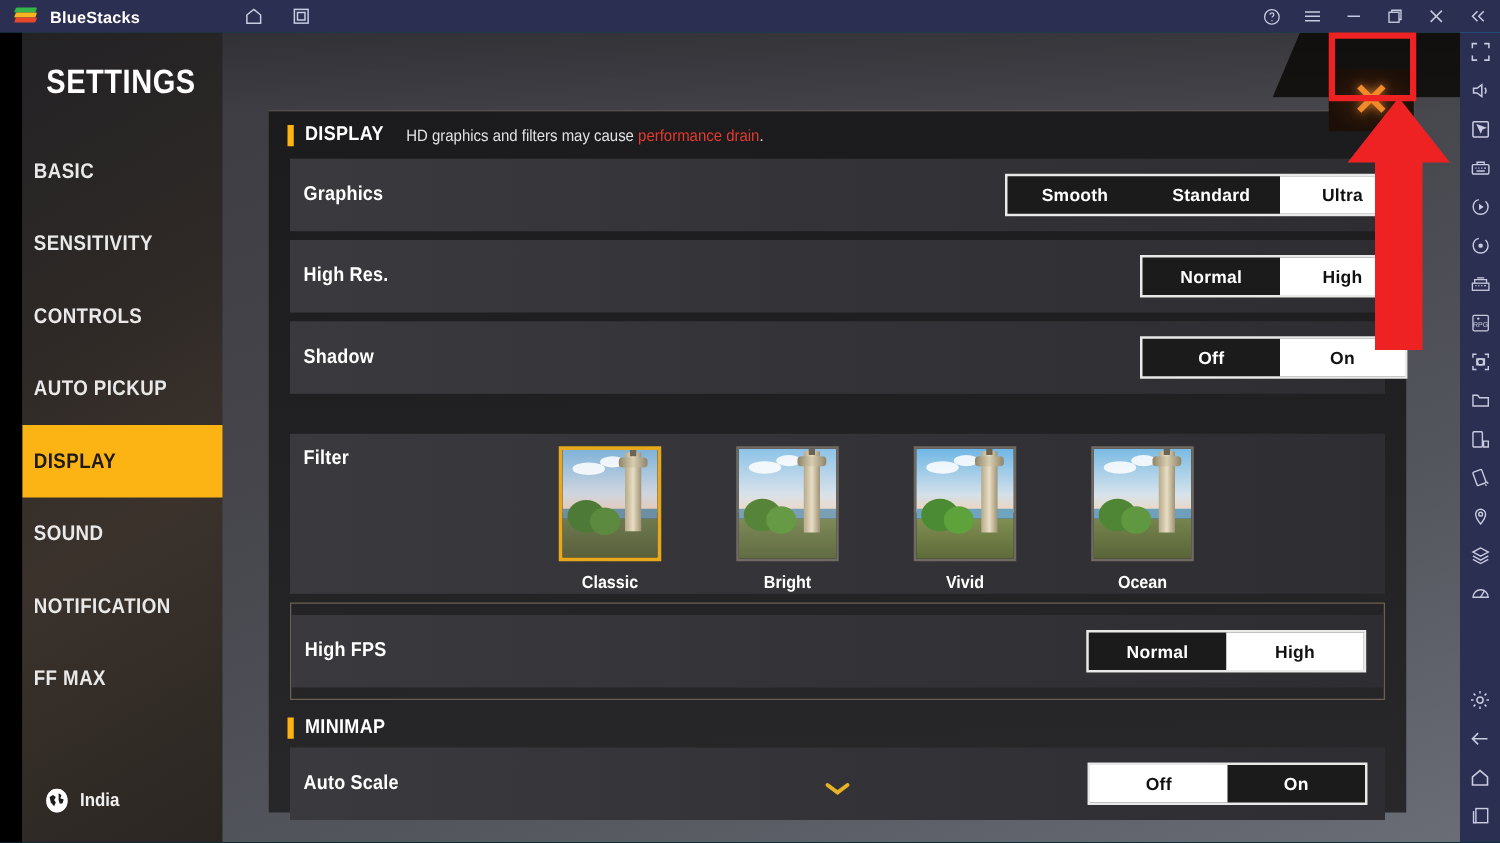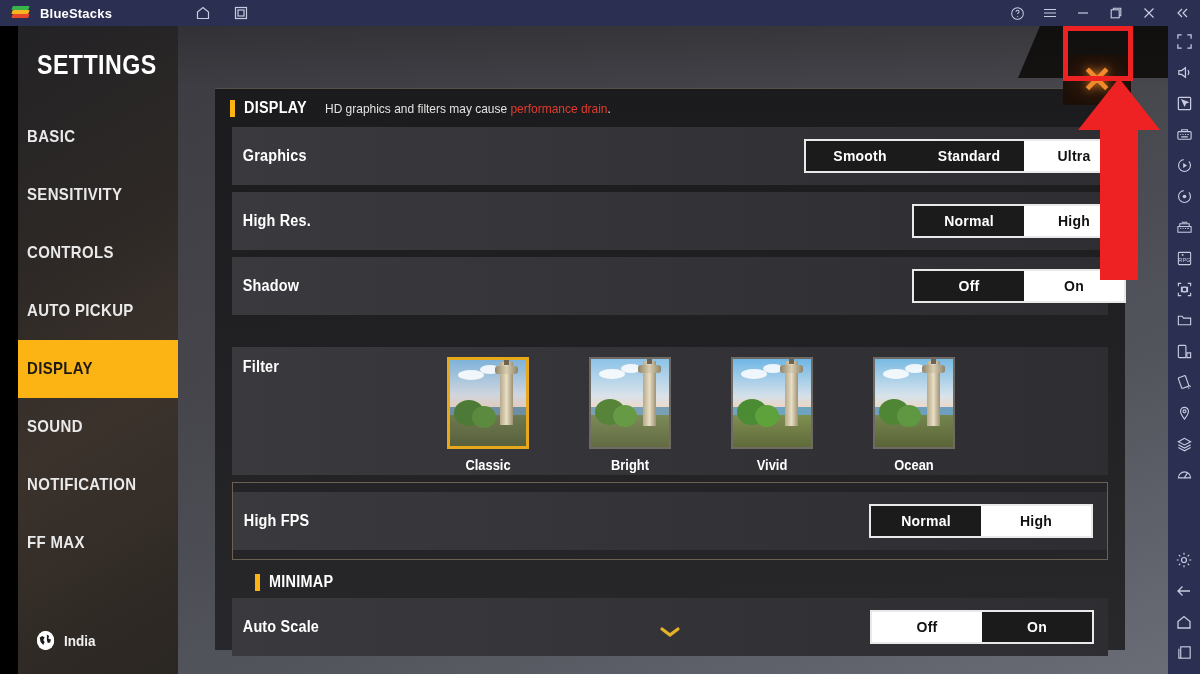--- a/index.html
+++ b/index.html
@@ -111,21 +111,21 @@
   .tower::before { content:""; position:absolute; left:-5px; top:6%; width:23px; height:13%;
            background:linear-gradient(90deg,#8e8468,#d8cdb0,#8e8468); border-radius:3px;}
   .tower::after { content:""; position:absolute; left:4px; top:-9px; width:5px; height:12px; background:#6d6350;}
   .tree { position:absolute; border-radius:50%; }
   .cloud { position:absolute; background:#fff; border-radius:50%; opacity:.85; }
 
   
   .block { margin: 6px 17px 0 17px; border:1px solid #6b6052; padding:9px 0 9px 0; }
   .block .row { margin-bottom:0; }
 
-  .mini-head { height:32px; display:flex; align-items:center; padding-left:28px; gap:9px; margin-top:6px;margin-left:12px;}
+  .mini-head { height:32px; display:flex; align-items:center; padding-left:15px; gap:9px; margin-top:6px;}
   .chev-down { position:absolute; left:50%; transform:translateX(-50%); bottom:8px; color:#e6b226; font-size:16px;}
 
   
   .close-x { position:absolute; right:37px; top:29px; width:68px; height:50px;
              background: radial-gradient(ellipse at center, #3a1d0c 0%, #1b0f08 75%);
              display:flex; align-items:center; justify-content:center; }
   .close-x span { color:#f08a2a; font-size:36px; font-weight:bold; line-height:1;
                   text-shadow:0 0 8px rgba(240,138,42,.9); }
   .hl-box { position:absolute; left:1063px; top:26px; width:70px; height:55px;
             border:5px solid #ee2222; }

